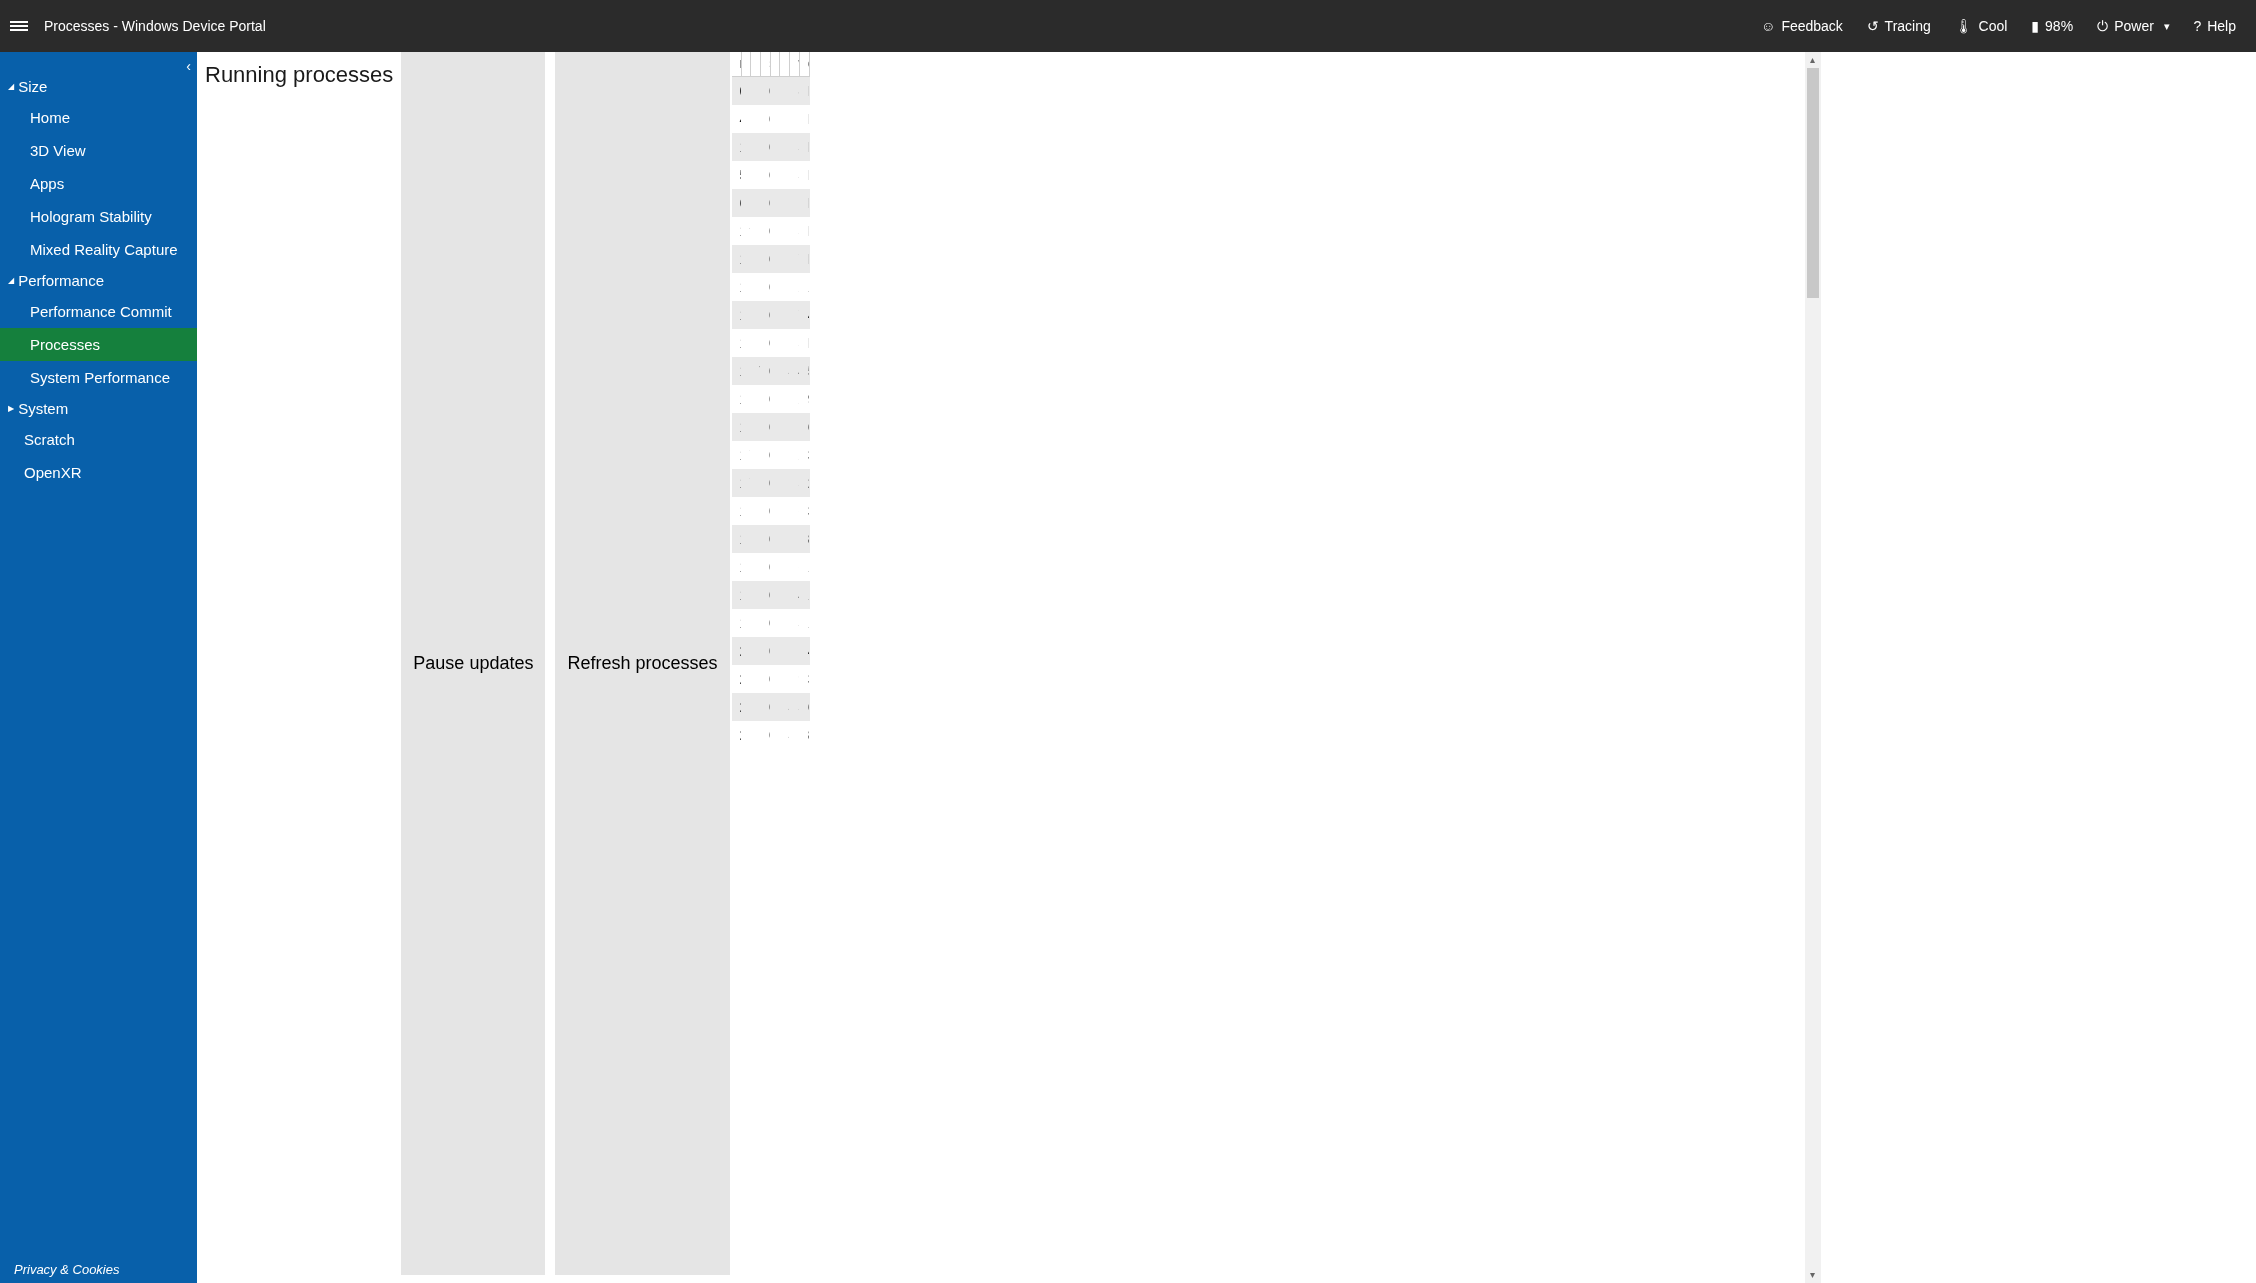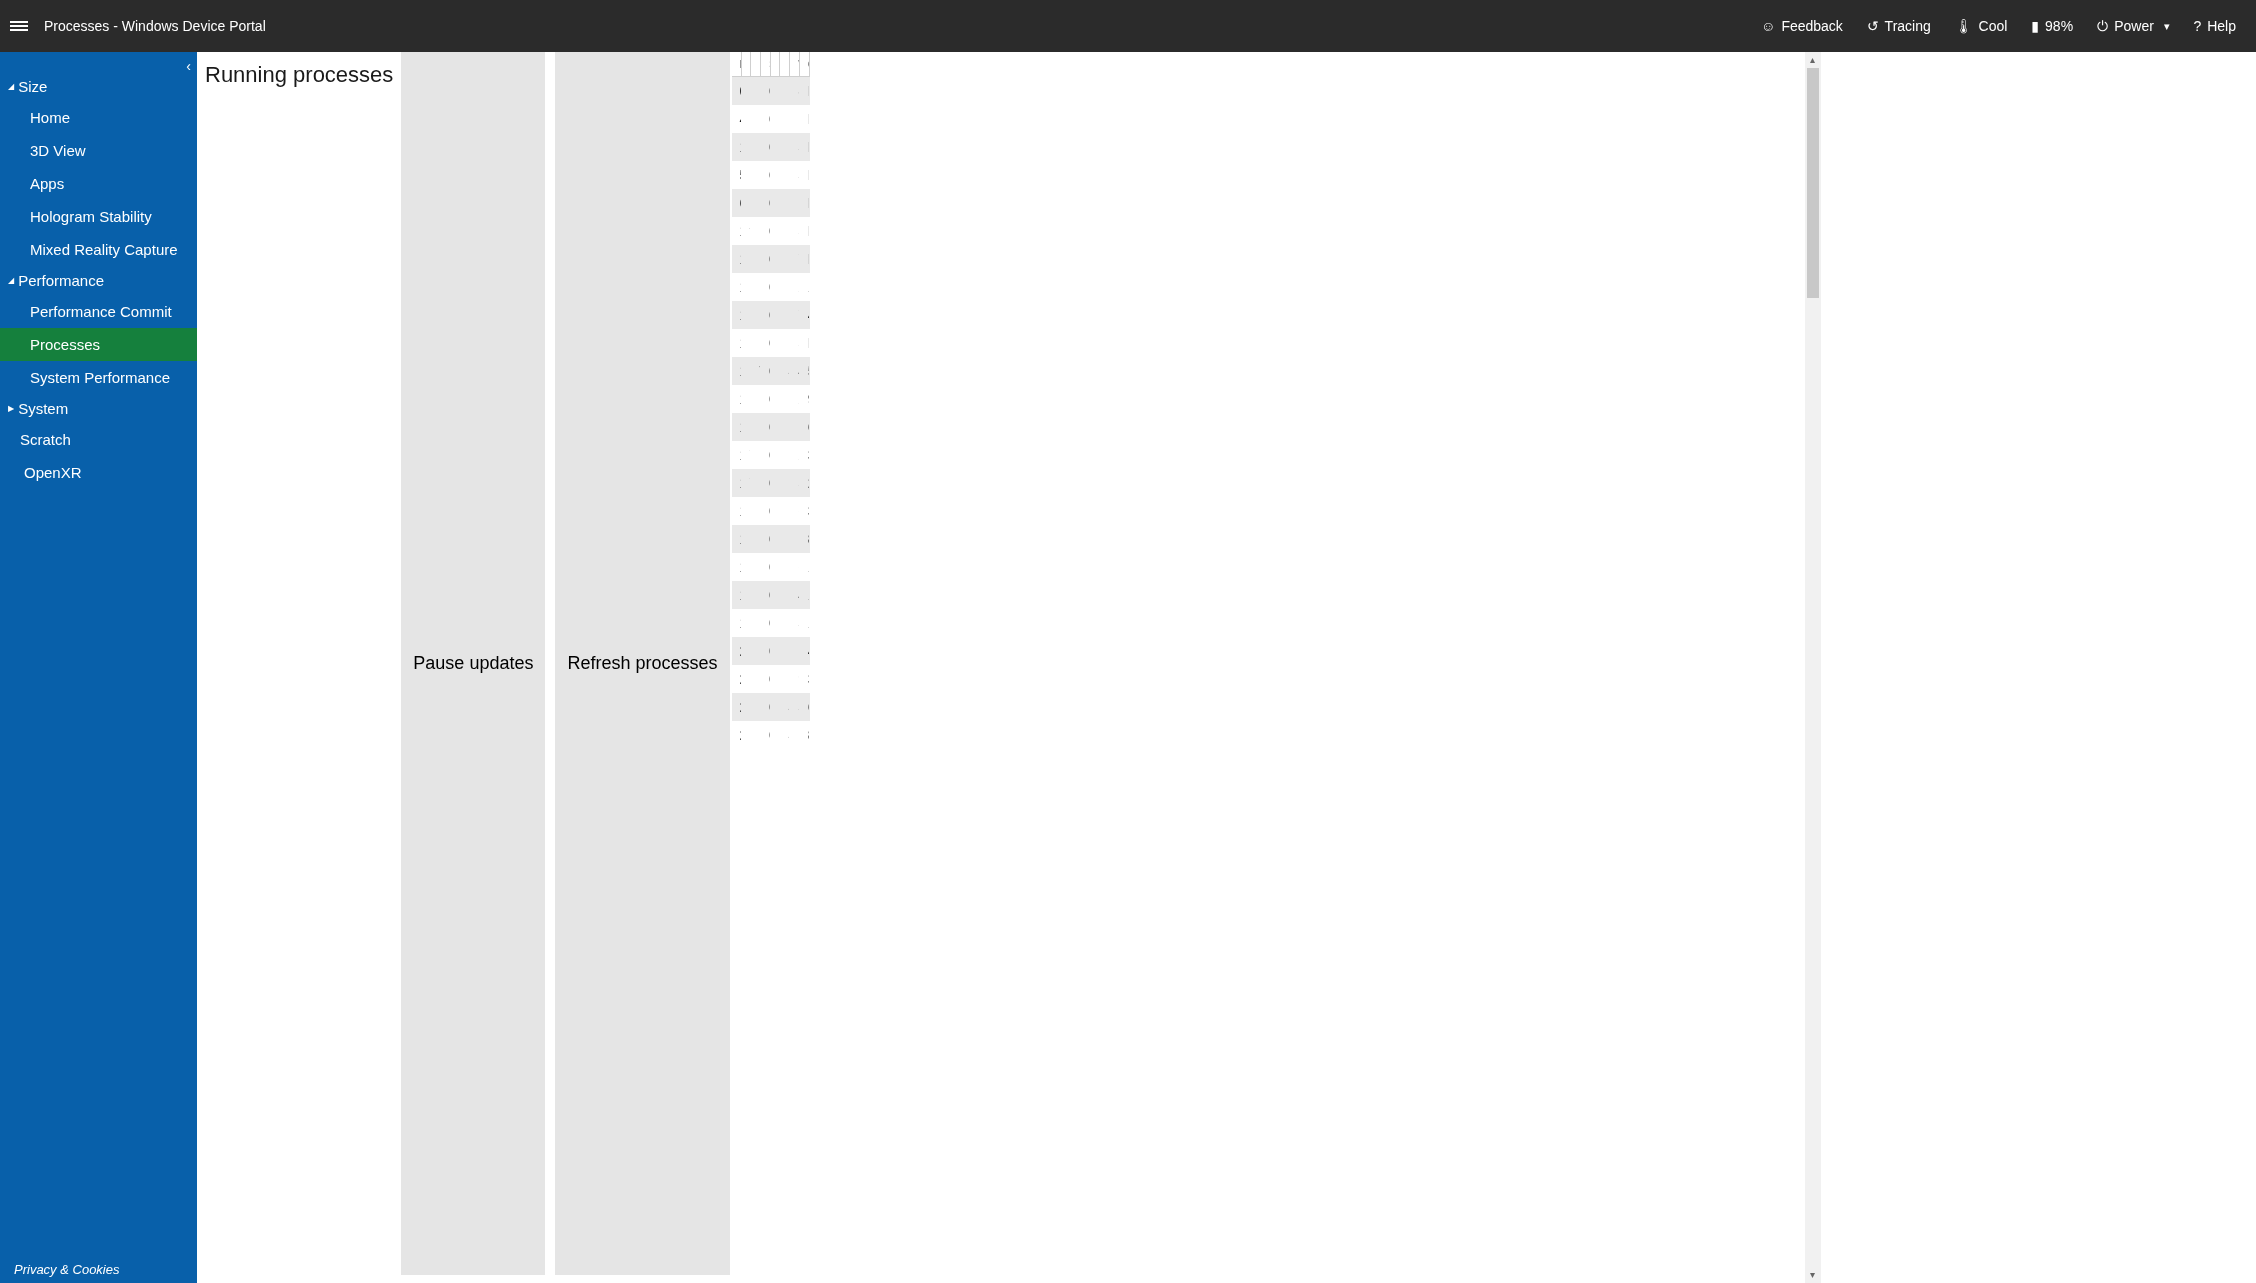--- a/index.html
+++ b/index.html
@@ -113,21 +113,21 @@
           <span class="caret" style="font-size: 8px; transform: none;">◢</span>
           <span>Performance</span>
         </div>
         <div class="item">Performance Commit</div>
         <div class="item active">Processes</div>
         <div class="item">System Performance</div>
         <div class="group-head">
           <span class="caret" style="font-size: 8px; transform: none;">▶</span>
           <span>System</span>
         </div>
-        <div class="item" style="padding-left: 20px;">Scratch</div>
+        <div class="item" style="padding-left: 12px; margin-left: 12px;">Scratch</div>
         <div class="item" style="padding-left: 24px;">OpenXR</div>
       </div>
     <div class="sidebar-footer">Privacy &amp; Cookies</div>
   </div>
 
   <div class="main">
     <div class="page-title">Running processes</div>
     <div class="toolbar">
       <button class="btn">Pause updates</button>
       <button class="btn">Refresh processes</button>

